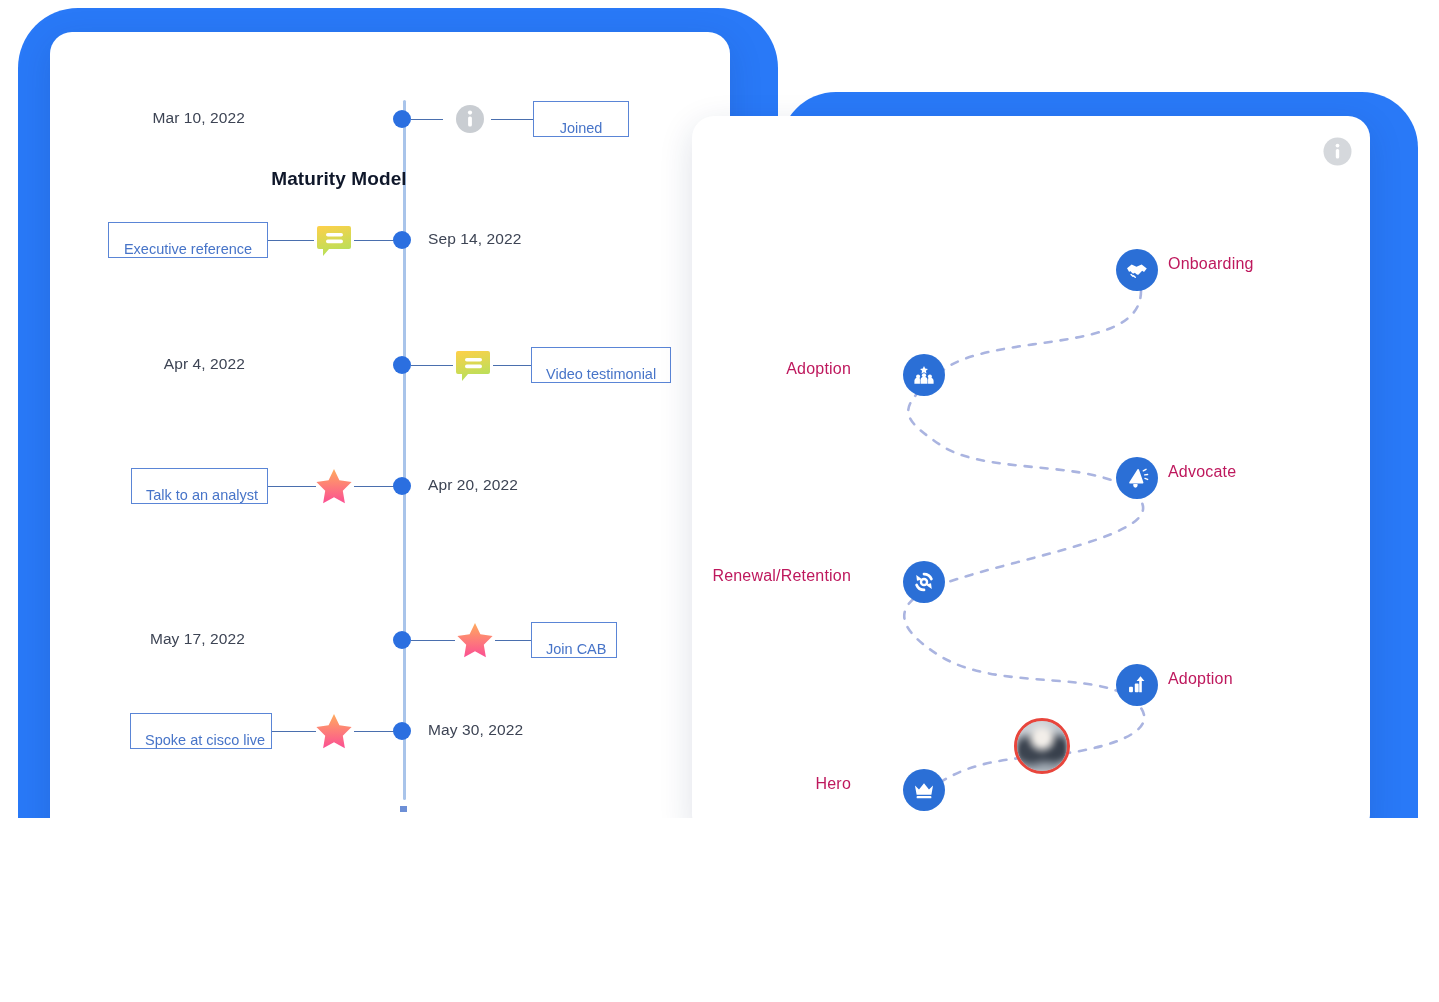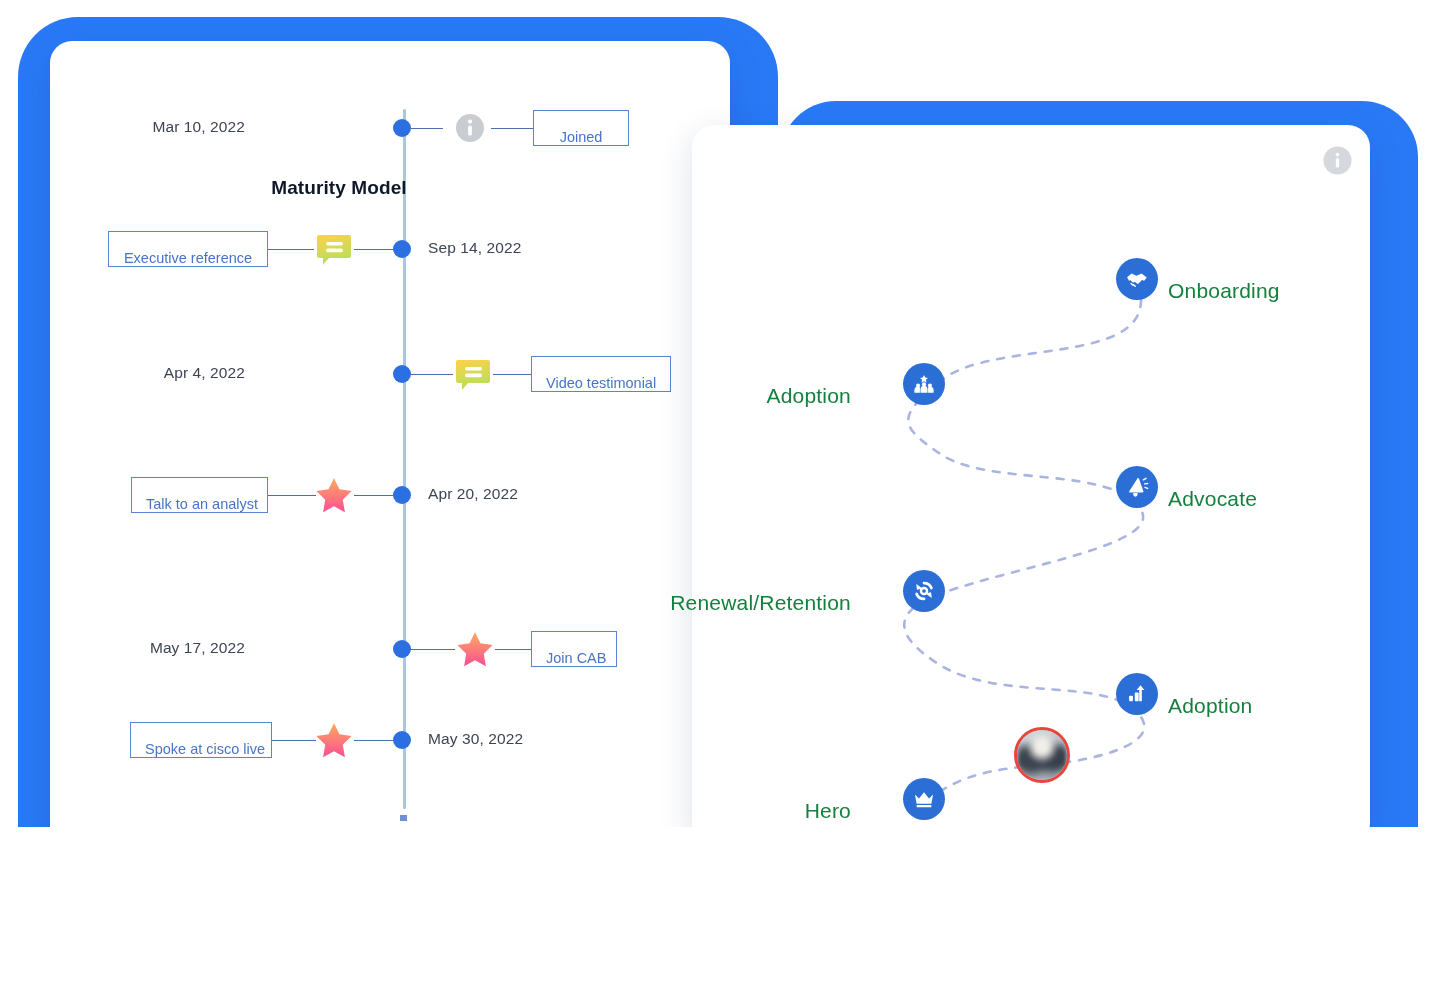--- a/index.html
+++ b/index.html
@@ -6,21 +6,20 @@
   body{
     font-family:"Liberation Sans", sans-serif;
     -webkit-font-smoothing:antialiased;
   }
   #stage{
     position:relative;
     width:1439px;
     height:818px;
     overflow:hidden;
     background:#ffffff;
-    margin-top:9px;
   }
 
   
   .blue-panel{
     position:absolute;
     background:#2979f7;
     border-radius:56px;
   }
   #blue-left{
     left:18px; top:8px;
@@ -140,23 +139,23 @@
   .mm-node{ position:absolute; }
   .mm-circle{
     position:absolute;
     width:42px;height:42px;
     border-radius:50%;
     background:#2b6fd6;
     display:flex;align-items:center;justify-content:center;
   }
   .mm-label{
     position:absolute;
-    top:21px;
-    font-size:21px;
-    color:#15803d;
+    top:6px;
+    font-size:16px;
+    color:#be185d;
     white-space:nowrap;
     letter-spacing:.2px;
   }
   .mm-label.right{ left:52px; }
   .mm-label.left { right:52px; text-align:center; }
 
   #mm-path{ position:absolute; left:692px; top:116px; width:678px; height:720px; pointer-events:none; }
 
   #mm-avatar{
     position:absolute;

